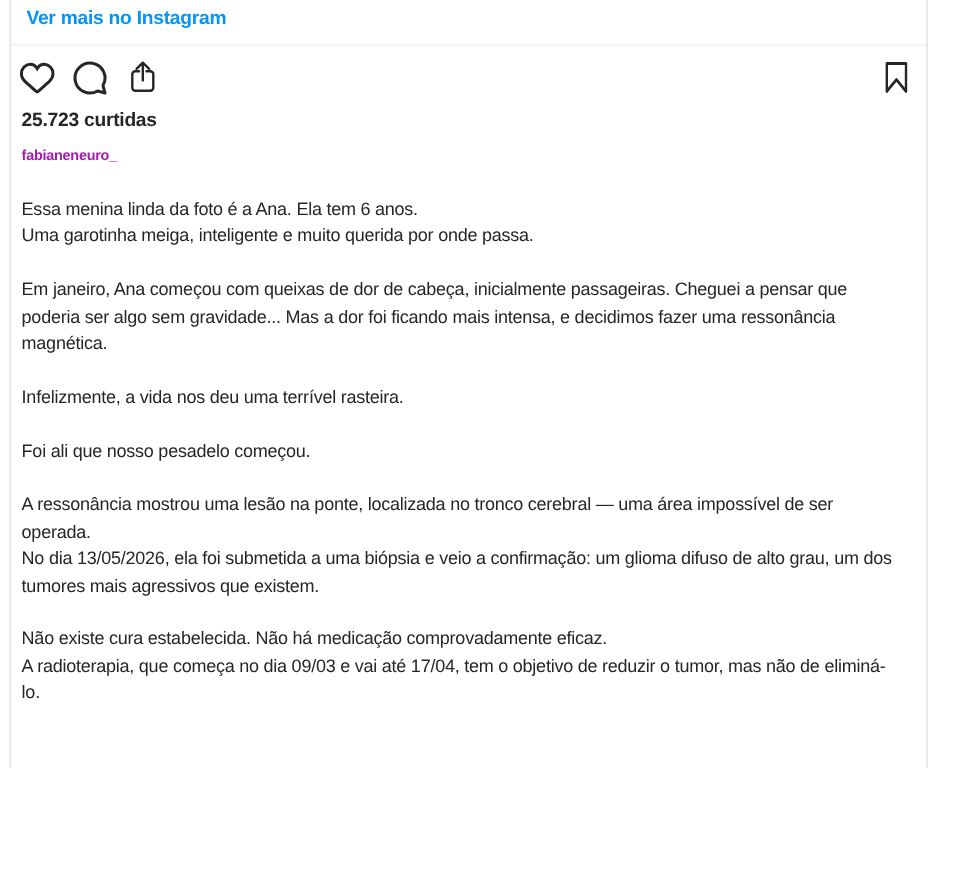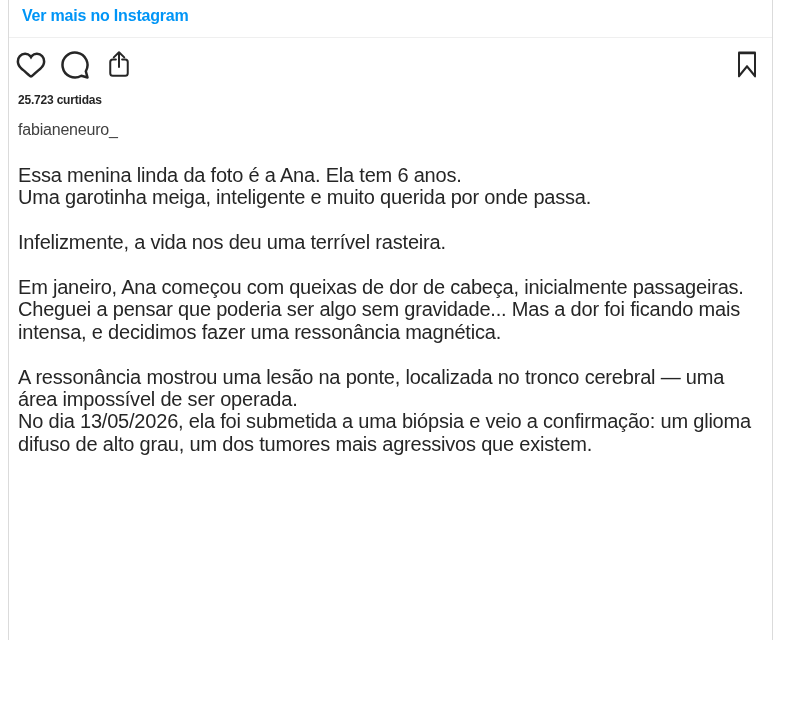--- a/index.html
+++ b/index.html
@@ -51,41 +51,41 @@
     margin-left: auto;
     margin-right: 1px;
     width: 24px; height: 31px;
     display: inline-flex;
     color: #262626;
     cursor: pointer;
   }
   .likes {
     margin: 12px 0 0 0;
     padding: 0 20px 0 9px;
-    font-size: 12px;
+    font-size: 16px;
     font-weight: 700;
     letter-spacing: -0.2px;
     color: #262626;
     line-height: 17px;
     cursor: pointer;
   }
   .username {
     margin-top: 12px;
     padding: 0 20px 0 9px;
-    font-size: 16px;
-    font-weight: 400;
+    font-size: 12px;
+    font-weight: 700;
     letter-spacing: -0.2px;
-    color: #404040;
+    color: #a21caf;
     line-height: 17px;
     cursor: pointer;
   }
   .caption {
     margin-top: 26px;
     padding: 0 20px 0 9px;
-    font-size: 20px;
+    font-size: 15px;
     letter-spacing: -0.2px;
     color: #262626;
     line-height: 22.4px;
   }
   .caption p {
     white-space: pre-line;
     margin: 0 0 22.4px 0;
   }
   .caption p:last-child { margin-bottom: 0; }
 </style>
@@ -122,19 +122,22 @@
     </span>
   </div>
 
   <div class="likes">25.723 curtidas</div>
 
   <div class="username">fabianeneuro_</div>
 
   <div class="caption">
     <p>Essa menina linda da foto é a Ana. Ela tem 6 anos.
 Uma garotinha meiga, inteligente e muito querida por onde passa.</p>
+    <p>Em janeiro, Ana começou com queixas de dor de cabeça, inicialmente passageiras. Cheguei a pensar que poderia ser algo sem gravidade... Mas a dor foi ficando mais intensa, e decidimos fazer uma ressonância magnética.</p>
     <p>Infelizmente, a vida nos deu uma terrível rasteira.</p>
-    <p>Em janeiro, Ana começou com queixas de dor de cabeça, inicialmente passageiras. Cheguei a pensar que poderia ser algo sem gravidade... Mas a dor foi ficando mais intensa, e decidimos fazer uma ressonância magnética.</p>
+    <p>Foi ali que nosso pesadelo começou.</p>
     <p>A ressonância mostrou uma lesão na ponte, localizada no tronco cerebral — uma área impossível de ser operada.
 No dia 13/05/2026, ela foi submetida a uma biópsia e veio a confirmação: um glioma difuso de alto grau, um dos tumores mais agressivos que existem.</p>
+    <p>Não existe cura estabelecida. Não há medicação comprovadamente eficaz.
+A radioterapia, que começa no dia 09/03 e vai até 17/04, tem o objetivo de reduzir o tumor, mas não de eliminá-lo.</p>
   </div>
 
 </div>
 
 </body></html>

